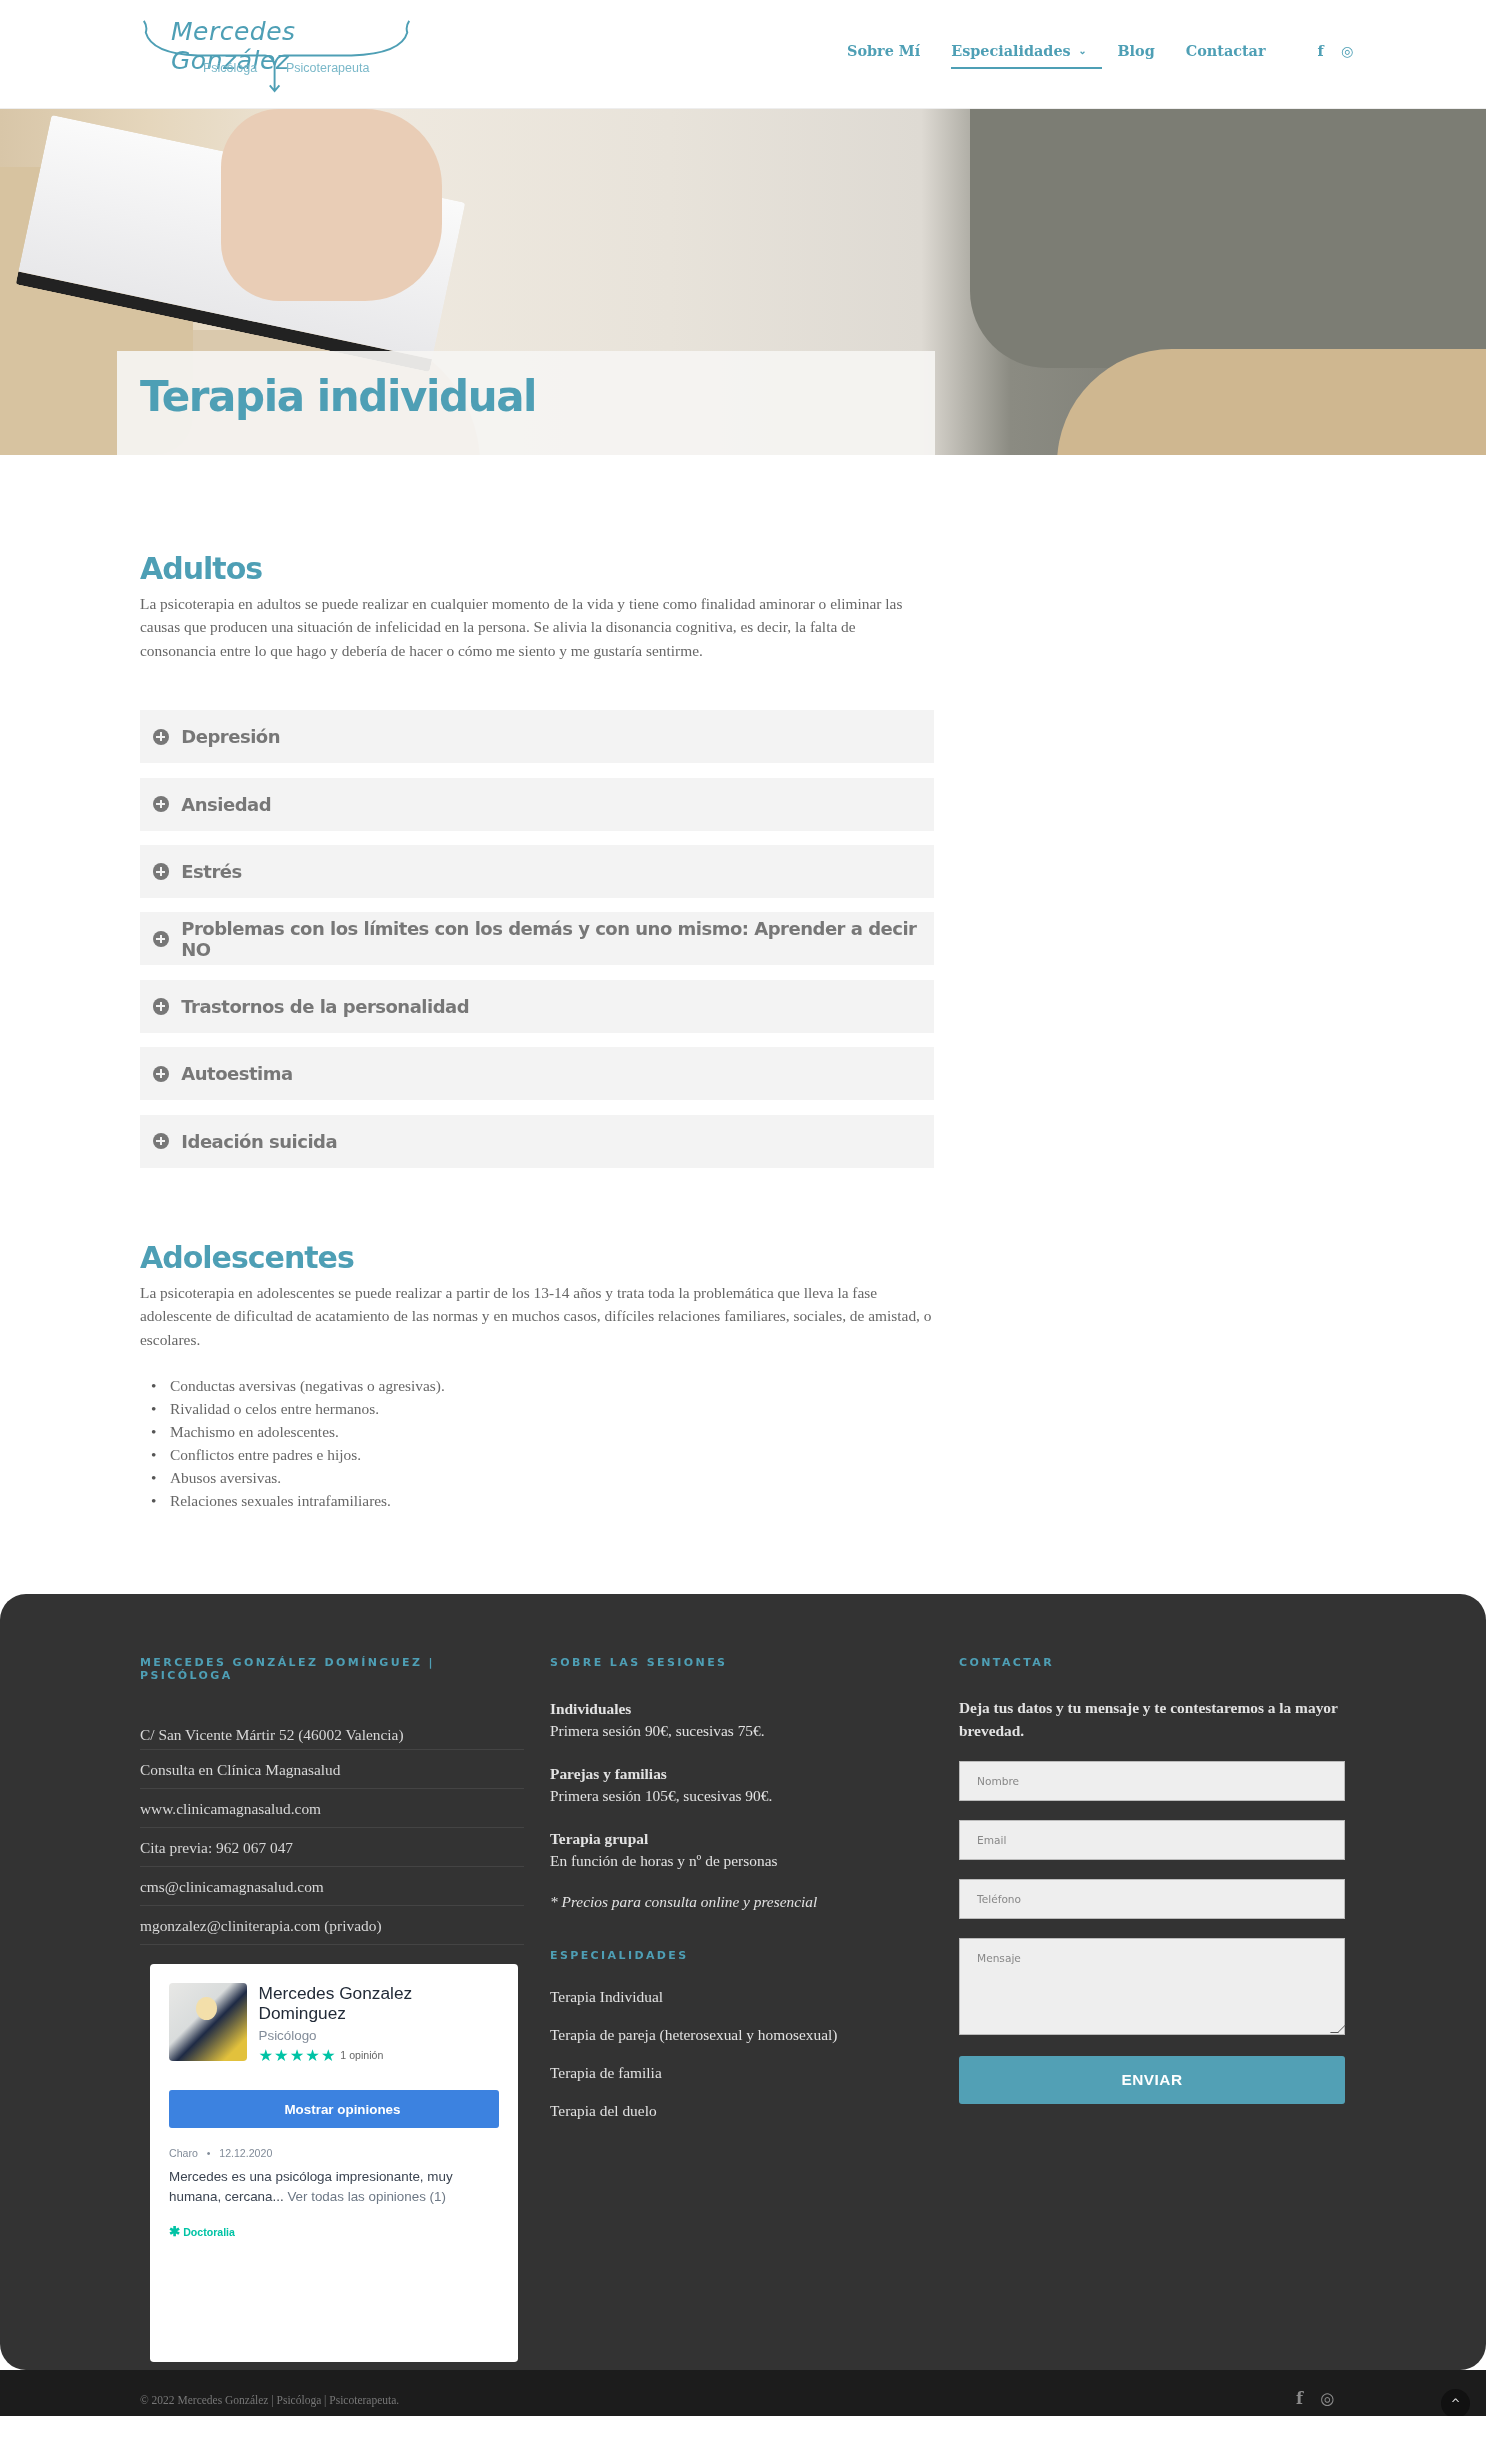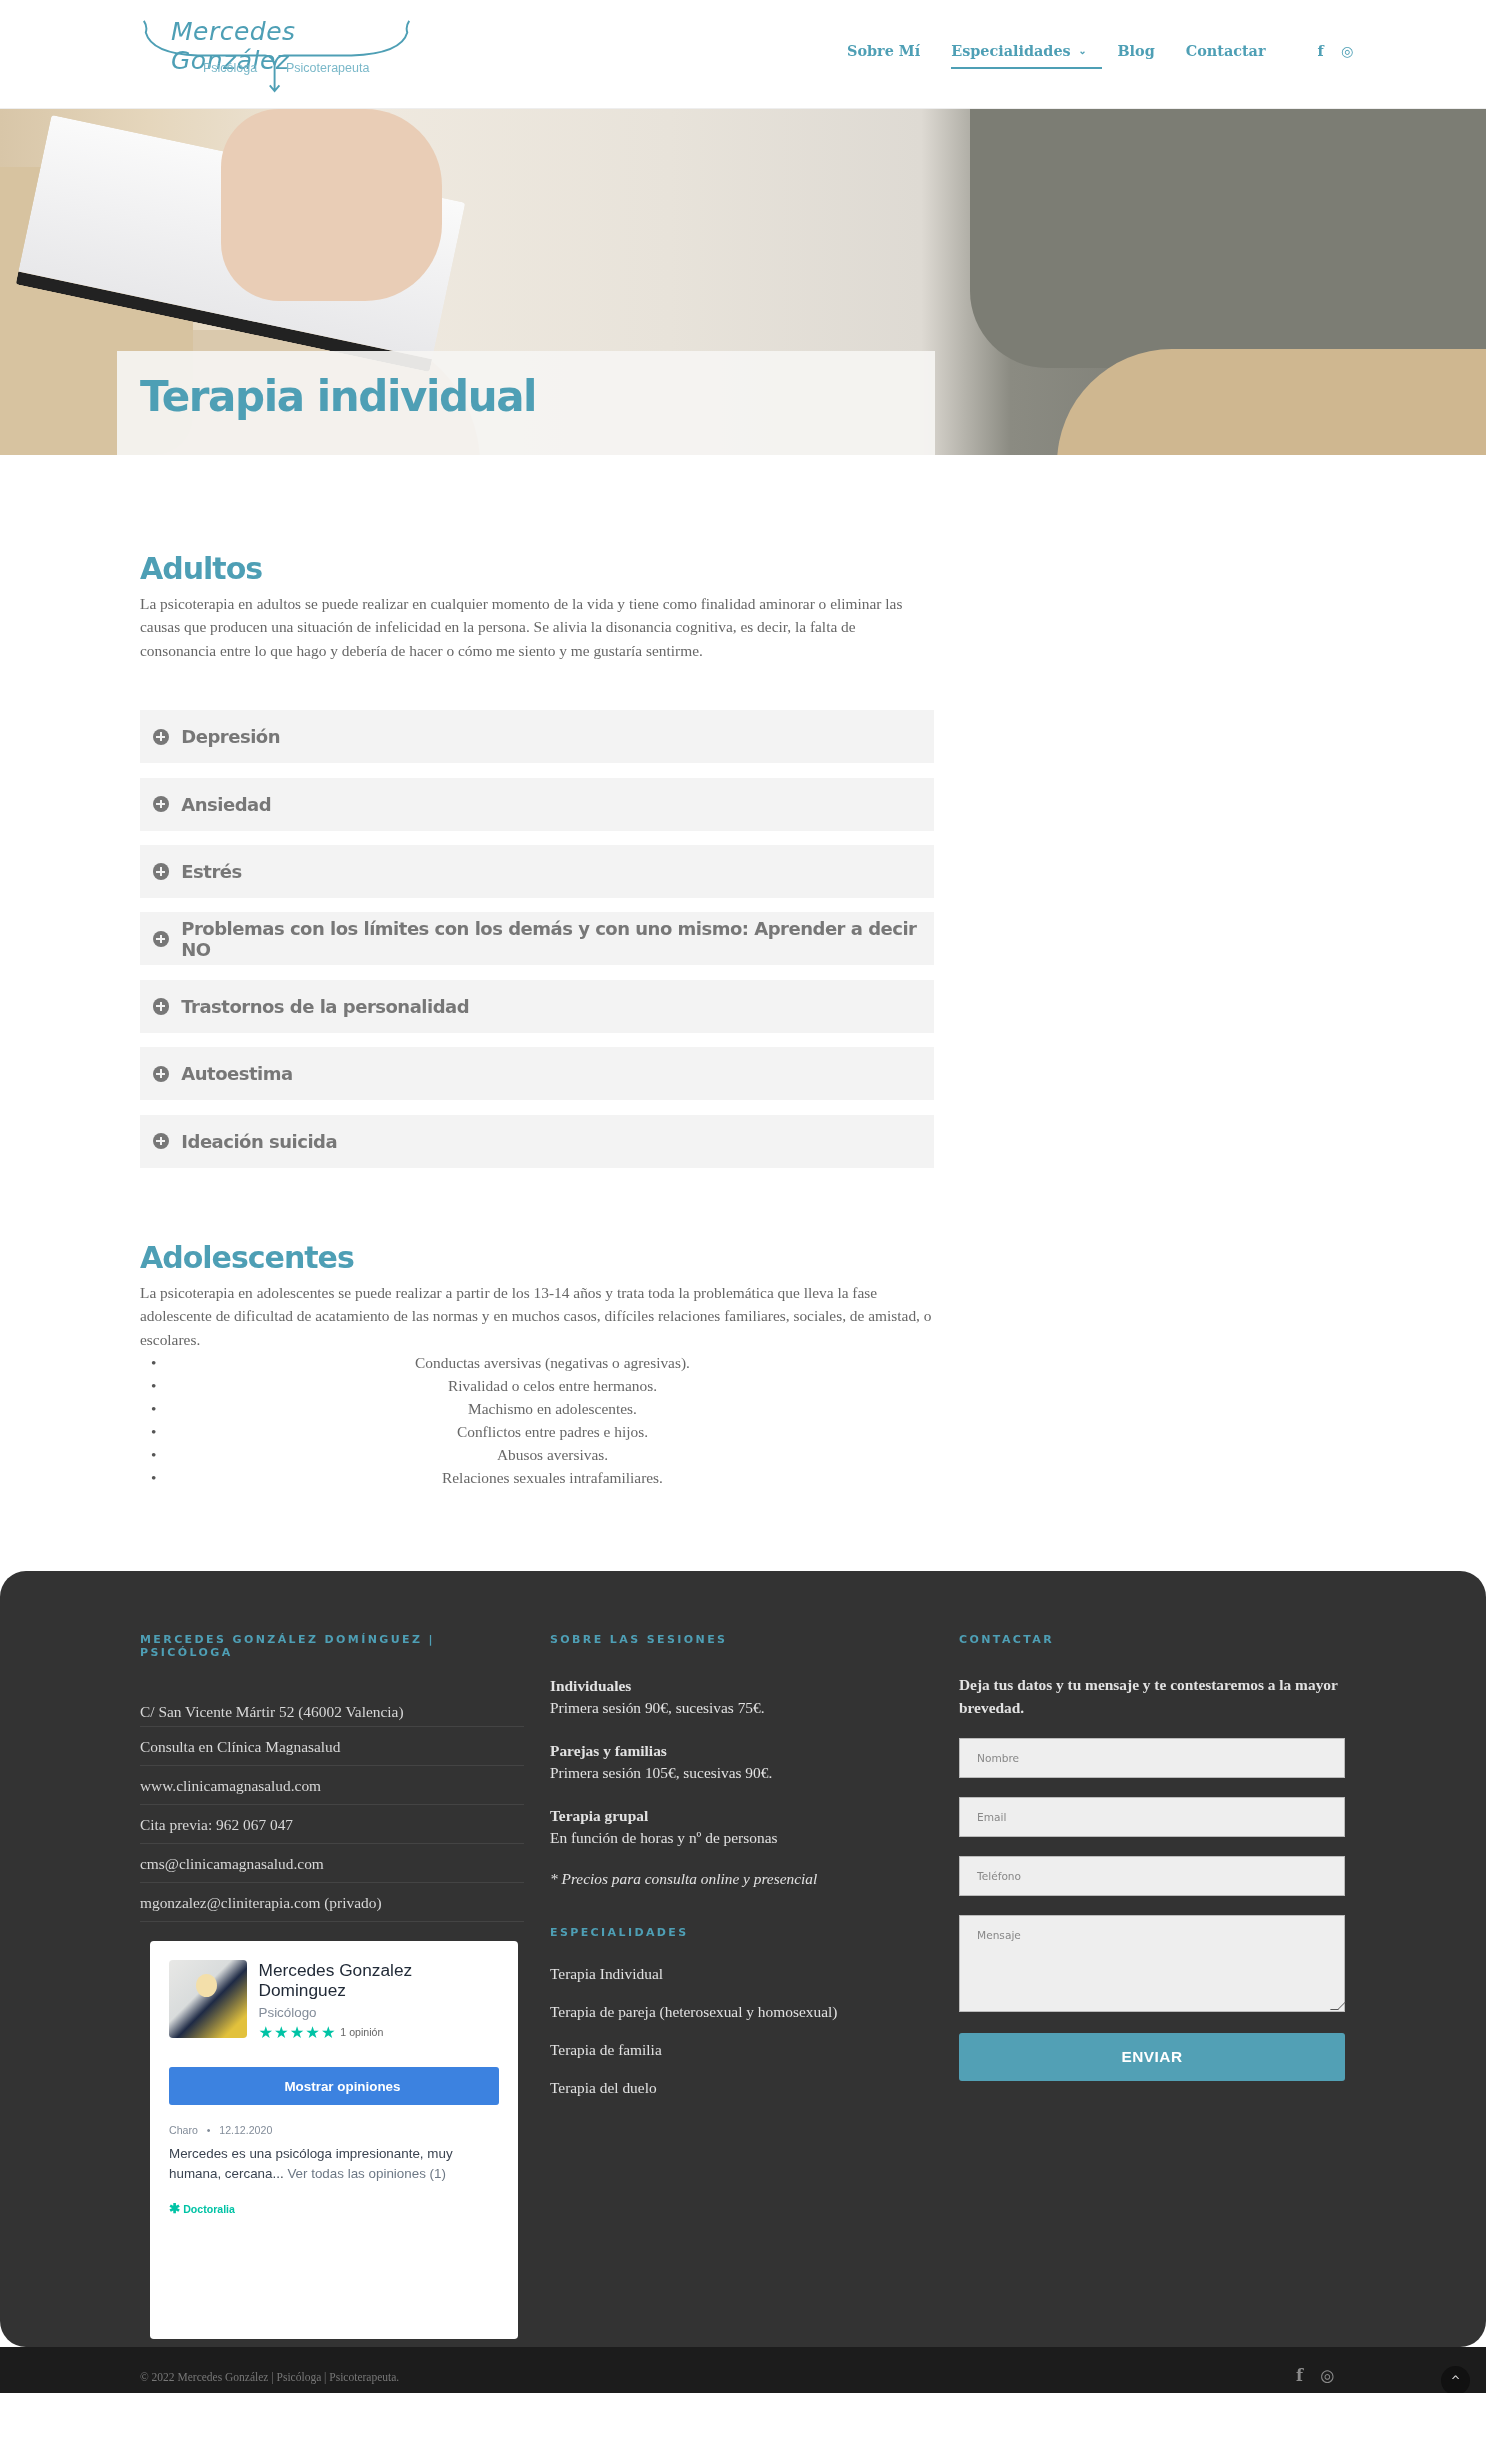--- a/index.html
+++ b/index.html
@@ -38,21 +38,21 @@
   .lead { font-size: 14.4px; line-height: 23.5px; color: #676767; margin-top: 5.8px; width: 794px; font-family: "Liberation Serif", serif; font-size: 15.4px; }
   .adultos { padding-top: 96px; }
   .accordion { margin-top: 48px; width: 794px; }
   .acc-item { height: 53px; background: #f3f3f3; margin-bottom: 14.4px; display: flex; align-items: center; padding-left: 12.5px; cursor: pointer; }
   .acc-icon { width: 16.3px; height: 16.3px; border-radius: 50%; background: #777; position: relative; margin-right: 12.5px; flex: 0 0 16.3px; }
   .acc-icon::before { content: ""; position: absolute; left: 3.8px; top: 7.2px; width: 8.6px; height: 1.9px; background: #f3f3f3; }
   .acc-icon::after { content: ""; position: absolute; left: 7.2px; top: 3.8px; width: 1.9px; height: 8.6px; background: #f3f3f3; }
   .acc-label { font-family: "DejaVu Sans", sans-serif; font-weight: bold; font-size: 18px; color: #777; letter-spacing: -0.5px; }
 
   .adolescentes { padding-top: 58px; }
-  .bullets { padding-left: 30px; list-style: none; text-align: center; }
+  .bullets { margin-top: 23px; padding-left: 30px; list-style: none; }
   .bullets li { font-family: "Liberation Serif", serif; font-size: 15.4px; line-height: 23px; color: #676767; position: relative; }
   .bullets li::before { content: "•"; position: absolute; left: -19px; color: #555; }
 
   
   .footer { margin-top: 82px; background: #333333; height: 776px; position: relative; border-radius: 26px; }
   .fcol { position: absolute; top: 0; }
   .fhead { font-family: "DejaVu Sans", sans-serif; font-weight: bold; font-size: 11px; letter-spacing: 2.4px; color: #4e9fb5; margin-top: 62px; }
   .col1 { left: 140px; width: 384px; }
   .col2 { left: 550px; width: 384px; }
   .col3 { left: 959px; width: 386px; }

